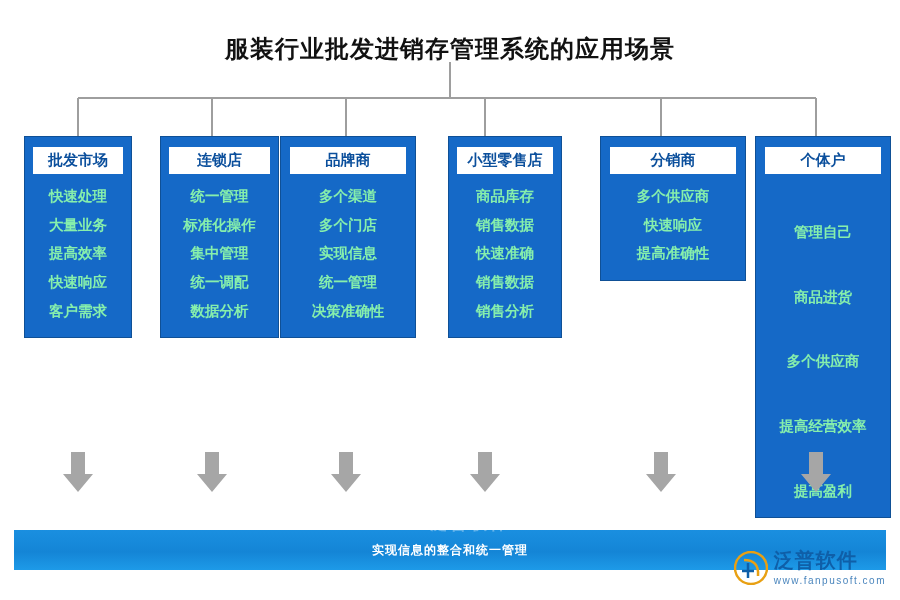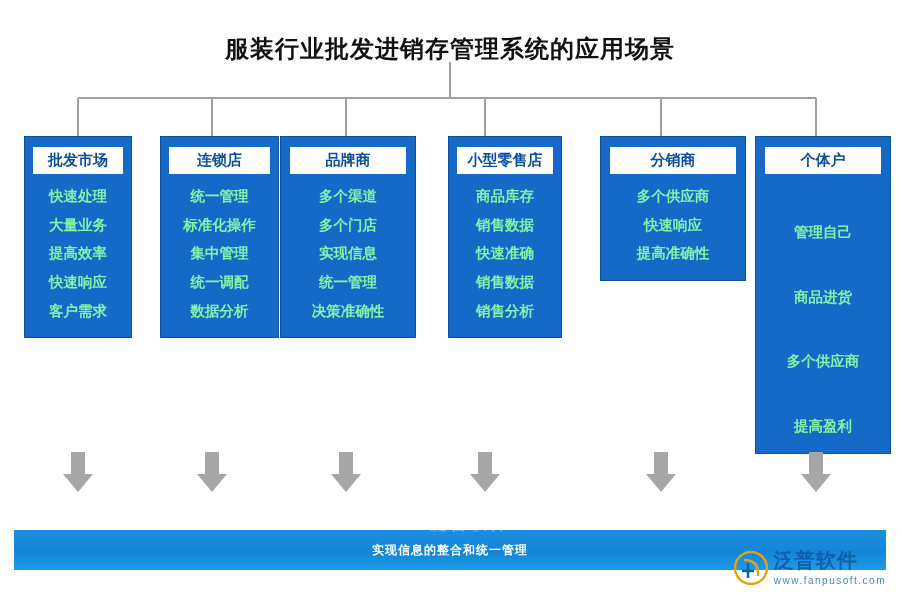--- a/index.html
+++ b/index.html
@@ -201,20 +201,21 @@
     <div class="col-item">多个供应商</div>
     <div class="col-item">快速响应</div>
     <div class="col-item">提高准确性</div>
   </div>
 
   <div class="column" id="col5">
     <div class="col-head">个体户</div>
     <div class="col-item">管理自己</div>
     <div class="col-item">商品进货</div>
     <div class="col-item">多个供应商</div>
+    <div class="col-item">提高经营效率</div>
     <div class="col-item">提高盈利</div>
   </div>
 
   <div class="arrow" style="left:63px;  top:452px;">
     <svg width="30" height="40" viewBox="0 0 30 40">
         <polygon points="8,0 22,0 22,22 30,22 15,40 0,22 8,22" fill="#a6a6a6"></polygon>
       </svg>
   </div>
   <div class="arrow" style="left:197px; top:452px;">
     <svg width="30" height="40" viewBox="0 0 30 40">

